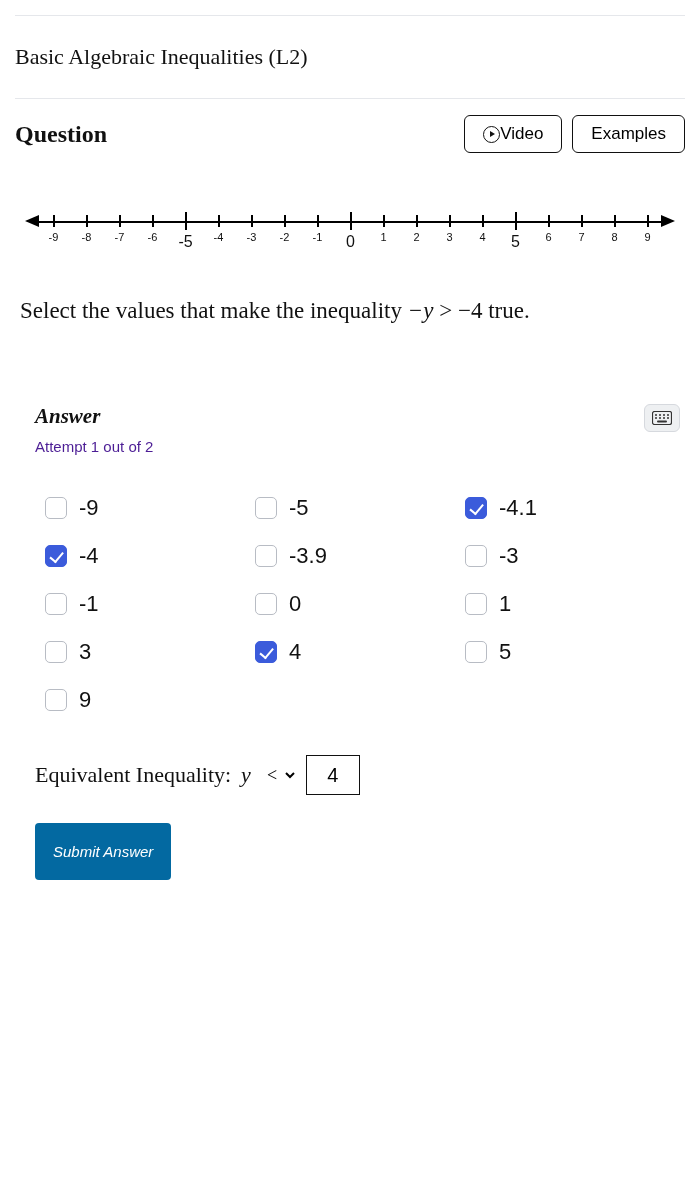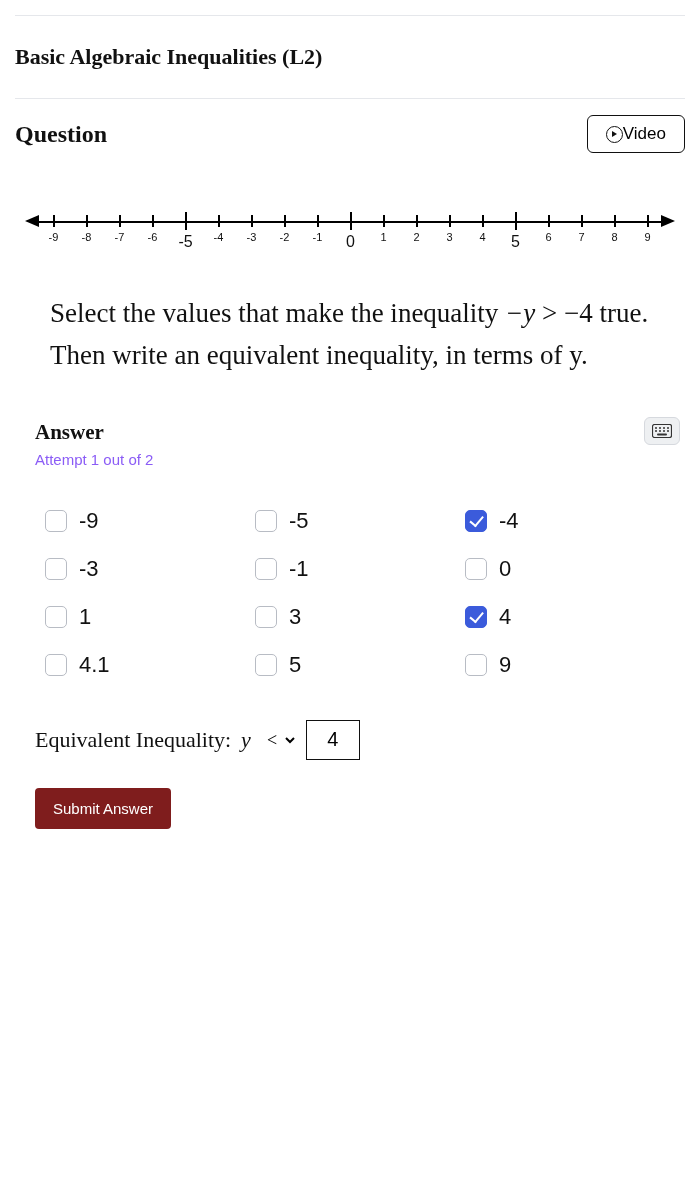--- a/index.html
+++ b/index.html
@@ -6,21 +6,21 @@
   body {
     font-family: Georgia, 'Times New Roman', serif;
     color: #111;
     background: #fff;
     width: 700px;
     padding: 0 15px;
   }
   .top-rule { border-top: 1px solid #e5e7eb; margin-top: 15px; }
   .lesson-title {
     font-family: Georgia, serif;
-    font-weight: bold;
+    font-weight: normal;
     font-size: 22px;
     padding: 28px 0 28px 0;
   }
   .header-row {
     display: flex;
     align-items: center;
     justify-content: space-between;
     border-top: 1px solid #e5e7eb;
     padding-top: 16px;
   }
@@ -90,44 +90,44 @@
     display: block; width: 2px; height: 12px; background: #000; margin: 0 auto;
   }
   .tick.big .mark { height: 18px; top: -3px; position: relative; width: 2px; }
   .tick .lbl {
     position: absolute; top: 16px; left: 50%; transform: translateX(-50%);
     font-size: 11px; font-family: Arial, sans-serif;
   }
   .tick.big .lbl { font-size: 16px; top: 18px; font-weight: 500; }
 
   .prompt {
-    font-size: 27px;
+    font-size: 23px;
     line-height: 1.55;
     padding: 0 5px 20px 5px;
     font-family: Georgia, serif;
-    margin-left: 30px;
   }
   .prompt .mi { font-style: italic; }
 
   .answer-header {
-    display: flex; justify-content: space-between; align-items: flex-end;
+    display: flex; justify-content: space-between; align-items: flex-start;
     padding: 20px 5px 6px 20px;
+    font-style: italic;
   }
   .answer-label { font-weight: bold; font-size: 21px; }
   .keypad-btn {
     width: 36px; height: 28px;
     background: #eef0f2;
     border: 1px solid #d6d9de;
     border-radius: 6px;
     display: flex; align-items: center; justify-content: center;
     cursor: pointer;
   }
   .keypad-btn svg { display: block; }
   .attempt {
-    font-size: 15px; color: #8b5cf6; padding: 0 0 30px 20px;
+    font-size: 15px; color: #4c1d95; padding: 0 0 30px 20px;
     font-family: Arial, sans-serif;
   }
 
   .choices {
     display: grid;
     grid-template-columns: repeat(3, 1fr);
     column-gap: 0;
     row-gap: 22px;
     padding: 10px 10px 20px 30px;
   }
@@ -171,46 +171,50 @@
   }
   .val-input {
     width: 54px; height: 40px;
     border: 1.5px solid #111;
     font-size: 20px; text-align: center;
     font-family: Arial, sans-serif;
   }
 
   .submit-btn {
     margin: 28px 0 40px 20px;
-    background: #7f1d1d;
+    background: #0369a1;
     color: #fff;
     border: none;
     border-radius: 4px;
-    padding: 12px 18px;
+    padding: 20px 18px;
     font-size: 15px;
     font-family: Arial, sans-serif;
     cursor: pointer;
+    font-style: italic;
   }
 </style>
 </head>
 <body>
 
 
 
 <div class="top-rule"></div>
 
 <div class="lesson-title">Basic Algebraic Inequalities (L2)</div>
 
 <div class="header-row">
   <div class="question-label">Question</div>
   <div class="header-buttons">
     <button class="btn-outline">
       <span class="play-icon"></span>
       <span>Video</span>
     </button>
+    <button class="btn-outline">
+      <span>Examples</span>
+    </button>
   </div>
 </div>
 
 <div class="numline-wrap">
   <div class="numline" id="numline">
     <div class="numline-arrow left"></div>
     <div class="numline-axis"></div>
     <div class="numline-arrow right"></div>
   <div class="tick" style="left: 28px;">
         <span class="mark"></span>
@@ -286,21 +290,21 @@
       </div>
       <div class="tick" style="left: 622px;">
         <span class="mark"></span>
         <span class="lbl">9</span>
       </div>
     </div>
 </div>
 
 <div class="prompt">
   <span>Select the values that make the inequality </span><span><span class="mi">−y</span>&nbsp;<span>&gt;</span>&nbsp;<span>−4</span></span><span> true.</span><br>
-  <span>Then write an equivalent inequality, in terms of y.</span><br>
+  <br>
 </div>
 
 <div class="answer-header">
   <div class="answer-label">Answer</div>
   <div class="keypad-btn">
     <svg width="20" height="14" viewBox="0 0 20 14">
       <rect x="0.5" y="0.5" width="19" height="13" rx="2" fill="none" stroke="#333" stroke-width="1.2"></rect>
       <circle cx="4" cy="4" r="1" fill="#333"></circle>
         <circle cx="8" cy="4" r="1" fill="#333"></circle>
         <circle cx="12" cy="4" r="1" fill="#333"></circle>
@@ -319,21 +323,29 @@
     <div class="choice">
       <span class="cb"></span>
       <span>-9</span>
     </div>
     <div class="choice">
       <span class="cb"></span>
       <span>-5</span>
     </div>
     <div class="choice">
       <span class="cb on"></span>
+      <span>-4.1</span>
+    </div>
+    <div class="choice">
+      <span class="cb on"></span>
       <span>-4</span>
+    </div>
+    <div class="choice">
+      <span class="cb"></span>
+      <span>-3.9</span>
     </div>
     <div class="choice">
       <span class="cb"></span>
       <span>-3</span>
     </div>
     <div class="choice">
       <span class="cb"></span>
       <span>-1</span>
     </div>
     <div class="choice">
@@ -344,24 +356,20 @@
       <span class="cb"></span>
       <span>1</span>
     </div>
     <div class="choice">
       <span class="cb"></span>
       <span>3</span>
     </div>
     <div class="choice">
       <span class="cb on"></span>
       <span>4</span>
-    </div>
-    <div class="choice">
-      <span class="cb"></span>
-      <span>4.1</span>
     </div>
     <div class="choice">
       <span class="cb"></span>
       <span>5</span>
     </div>
     <div class="choice">
       <span class="cb"></span>
       <span>9</span>
     </div>
   </div>

